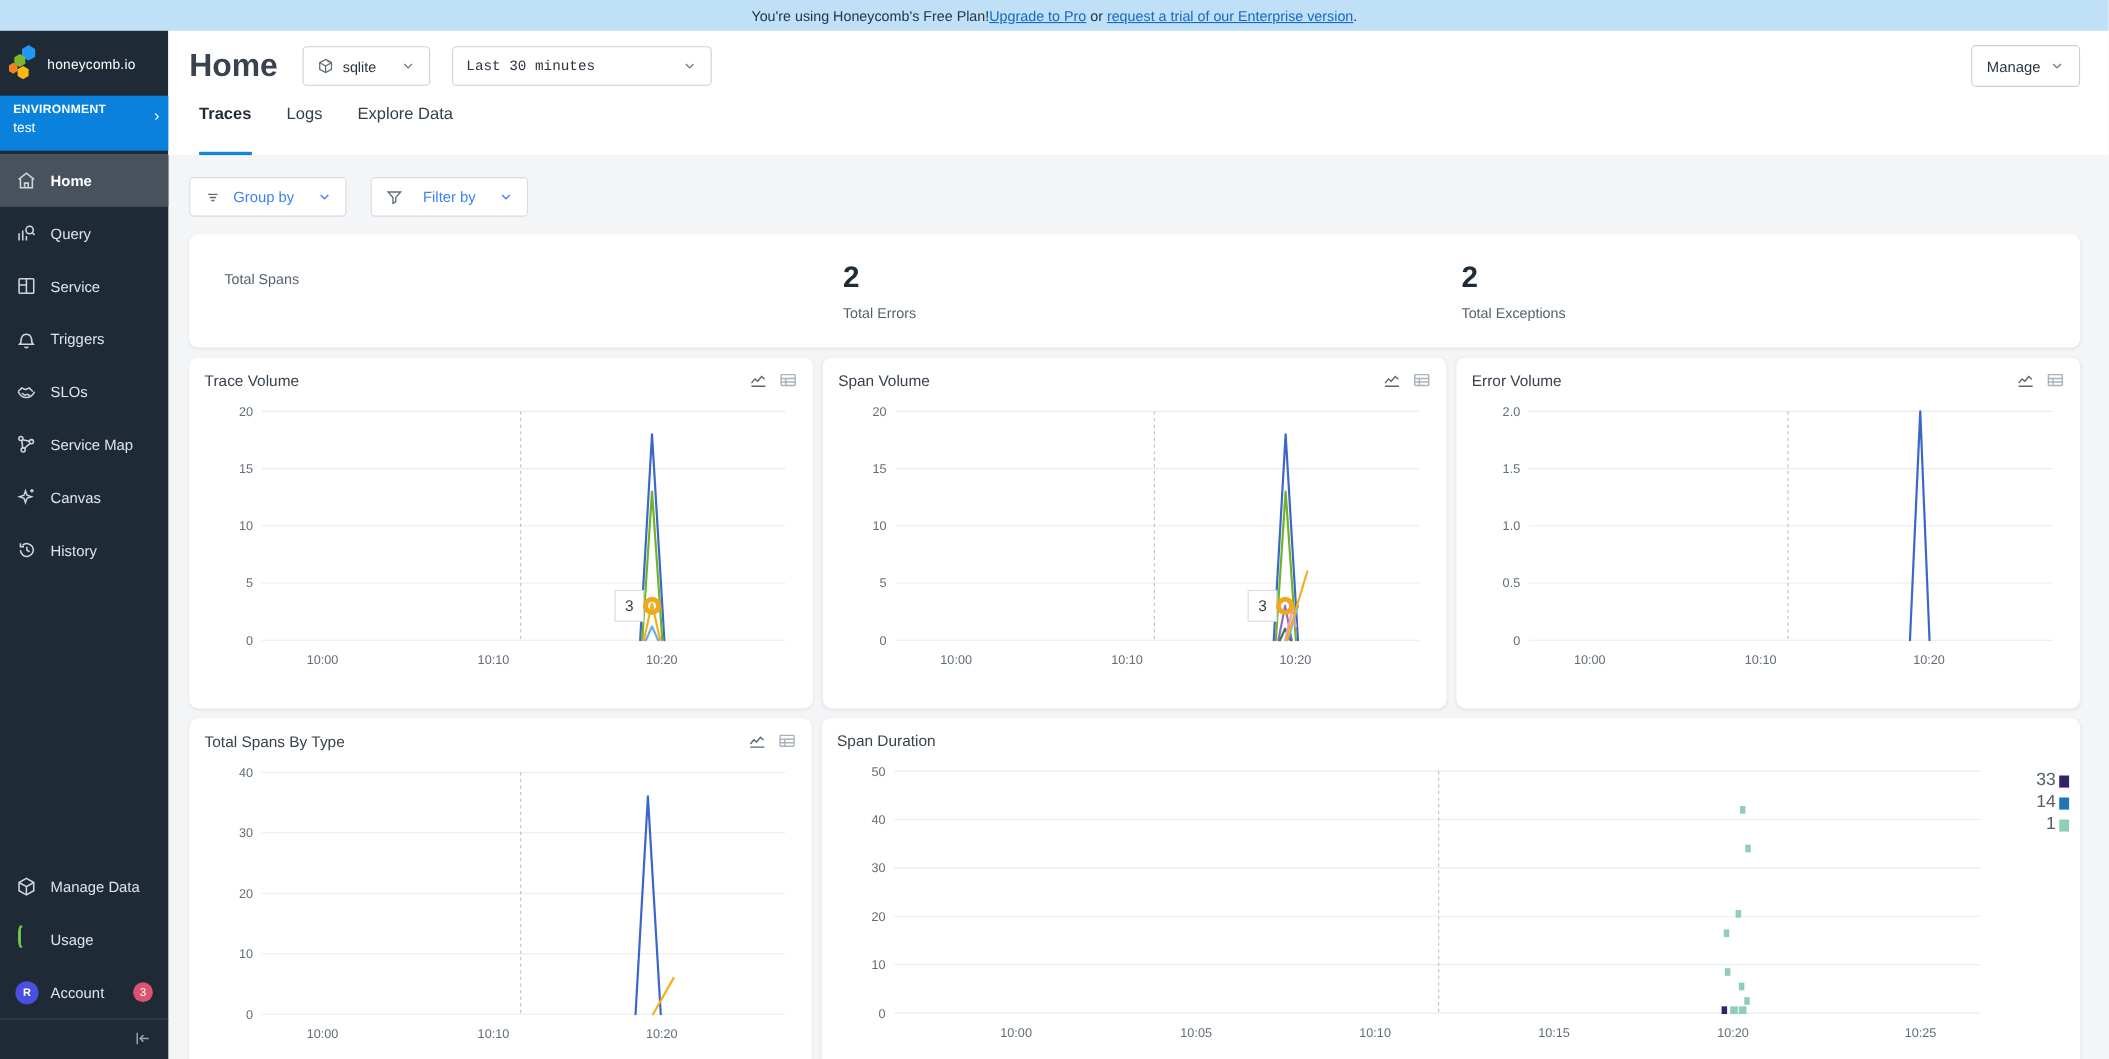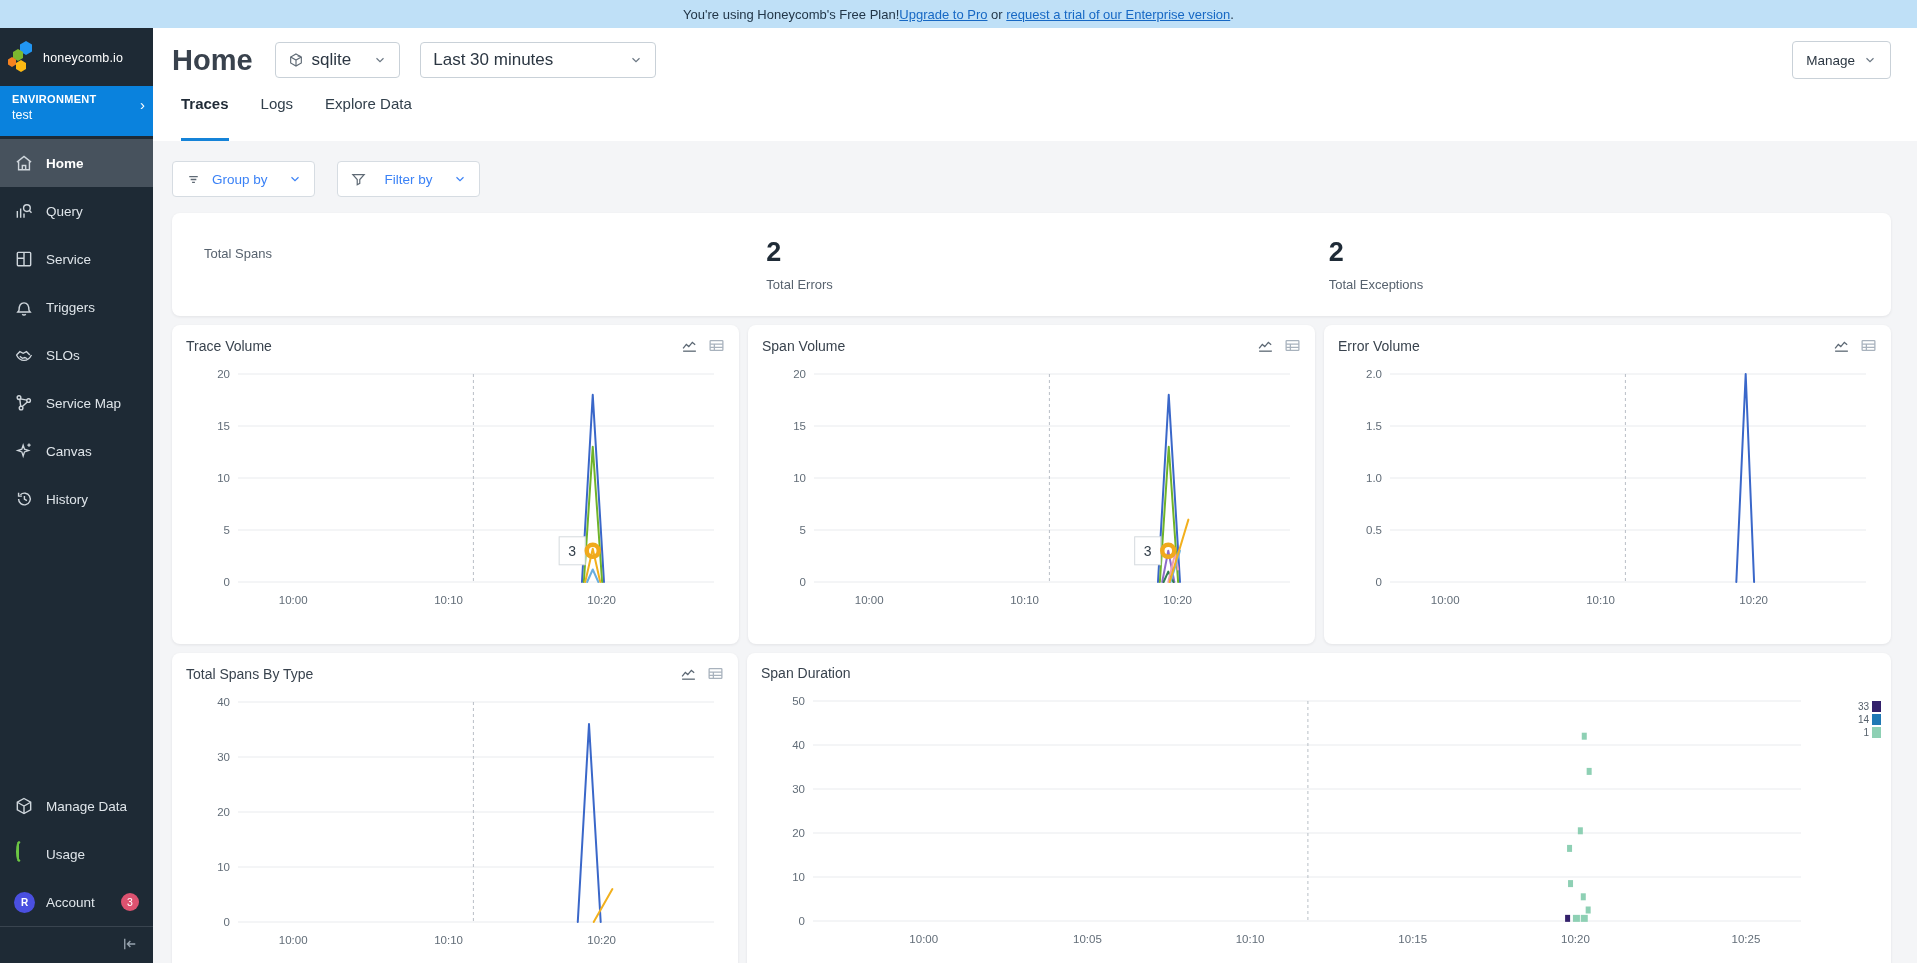--- a/index.html
+++ b/index.html
@@ -41,23 +41,23 @@
     justify-content:flex-end; }
   .collapse-btn { color:#97a3ae; width:18px; height:18px; cursor:pointer; }
   .collapse-btn svg { width:18px; height:18px; }
 
   
   .main { flex:1; display:flex; flex-direction:column; min-width:0; }
   .header { background:#fff; padding:13px 26px 0 19px; }
   .header-row { display:flex; align-items:center; }
   .page-title { font-size:29px; font-weight:600; color:#39424d; margin-right:22px; }
   .select { display:flex; align-items:center; gap:8px; border:1px solid #c9d1d8;
-    border-radius:4px; height:36px; padding:0 12px; font-size:17px; color:#2b3642;
+    border-radius:4px; height:36px; padding:0 12px; font-size:13px; color:#2b3642;
     background:#fff; cursor:pointer; }
-  .select + .select { margin-left:20px; }
+  .select + .select { margin-left:20px;font-family:Liberation Mono, monospace; }
   .select .chev, .btn .chev { color:#6b7783; width:14px; height:14px; }
   .chev svg { width:14px; height:14px; display:block; }
   .sel-icon { width:16px; height:16px; color:#5f6a75; }
   .sel-icon svg { width:16px; height:16px; display:block; }
   .time-select { width:236px; justify-content:space-between; }
   .btn { display:flex; align-items:center; gap:8px; border:1px solid #c9d1d8;
     border-radius:4px; height:38px; padding:0 13px; font-size:13.5px; color:#2b3642;
     background:#fff; cursor:pointer; margin-left:auto;text-align:center; }
   .tabs { display:flex; gap:32px; margin-top:16px; padding-left:9px; }
   .tab { font-size:15px; color:#32404c; padding-bottom:26px; cursor:pointer;
@@ -88,21 +88,21 @@
   .card-icons { display:flex; gap:10px; }
   .mini-icon { width:17px; height:17px; cursor:pointer; }
   .mini-icon svg { width:17px; height:17px; display:block; }
   .mini-icon.on { color:#5a6672; }
   .mini-icon.off { color:#a8b2bd; }
   .chart-svg { margin-top:8px; display:block; }
 
   .heat-legend { position:absolute; right:10px; top:48px; display:flex;
     flex-direction:column; gap:2px; }
   .hl-row { display:flex; align-items:center; justify-content:flex-end; gap:3px; }
-  .hl-label { font-size:10px; color:#55606b; }
+  .hl-label { font-size:16px; color:#55606b; }
   .hl-swatch { width:9px; height:11px; display:inline-block; }
 </style>
 </head>
 <body>
 
 <div class="banner">
   <span>You're using Honeycomb's Free Plan! </span>
   <a>Upgrade to Pro</a>
   <span style="white-space:pre"> or </span>
   <a>request a trial of our Enterprise version</a>

